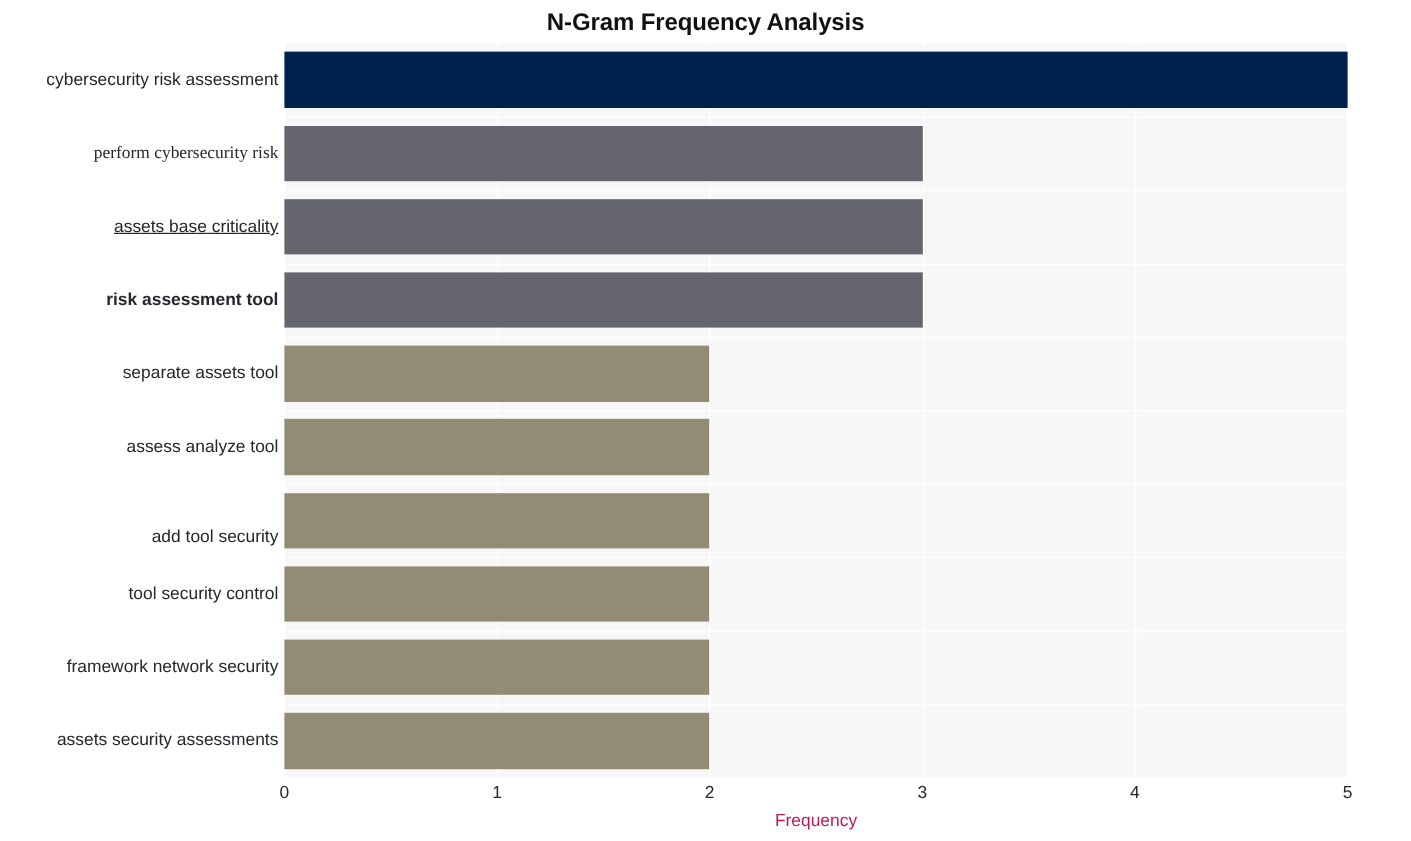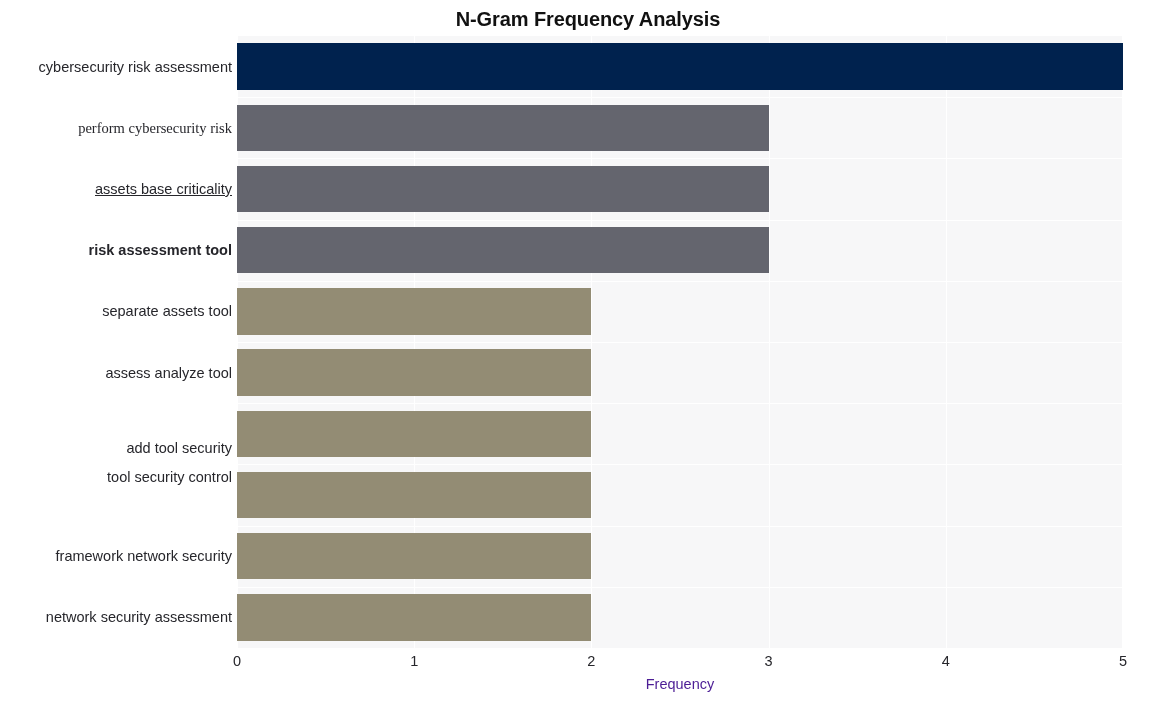--- a/index.html
+++ b/index.html
@@ -111,21 +111,21 @@
   }
 
   
   #xaxis-title {
     position: absolute;
     left: 237px;
     top: 674px;
     width: 886px;
     text-align: center;
     font-size: 14.5px;
-    color: #4c1d95;
+    color: #be185d;
     line-height: 20px;
   }
 </style>
 </head>
 <body>
 
 <div id="figure">
 
   <div id="chart-title">N-Gram Frequency Analysis</div>
 
@@ -162,23 +162,23 @@
   </div>
 
   <div id="ytick-layer">
       <div class="ytick-label" style="top: 21.6px; margin-left: 26px;">cybersecurity risk assessment</div>
       <div class="ytick-label" style="top: 82.8px; font-family: Liberation Serif, serif;">perform cybersecurity risk</div>
       <div class="ytick-label" style="top: 144px; text-decoration: underline;">assets base criticality</div>
       <div class="ytick-label" style="top: 205.2px; font-weight: bold;">risk assessment tool</div>
       <div class="ytick-label" style="top: 266.4px;">separate assets tool</div>
       <div class="ytick-label" style="top: 327.6px;">assess analyze tool</div>
       <div class="ytick-label" style="top: 403px;">add tool security</div>
-      <div class="ytick-label" style="top: 432px;">tool security control</div>
+      <div class="ytick-label" style="top: 450px;">tool security control</div>
       <div class="ytick-label" style="top: 511.2px; padding-left: 28px;">framework network security</div>
-      <div class="ytick-label" style="top: 572.4px;">network security assessment</div>
+      <div class="ytick-label" style="top: 572.4px;">assets security assessments</div>
     </div>
 
   <div id="xtick-layer">
       <div class="xtick-label" style="left: 237px;">0</div>
       <div class="xtick-label" style="left: 414.2px;">1</div>
       <div class="xtick-label" style="left: 591.4px;">2</div>
       <div class="xtick-label" style="left: 768.6px;">3</div>
       <div class="xtick-label" style="left: 945.8px;">4</div>
       <div class="xtick-label" style="left: 1123px;">5</div>
     </div>

